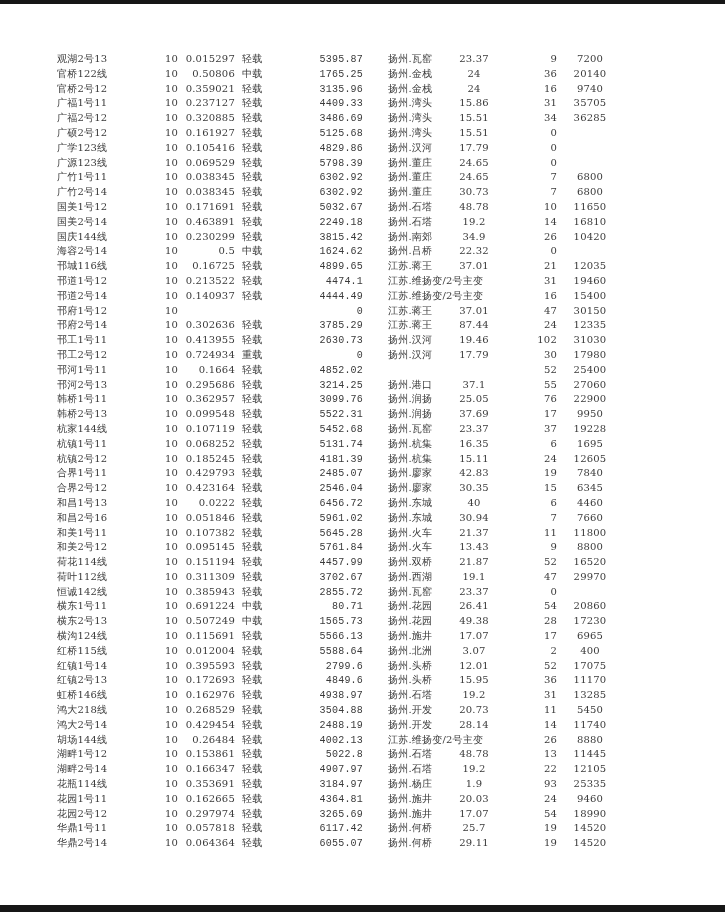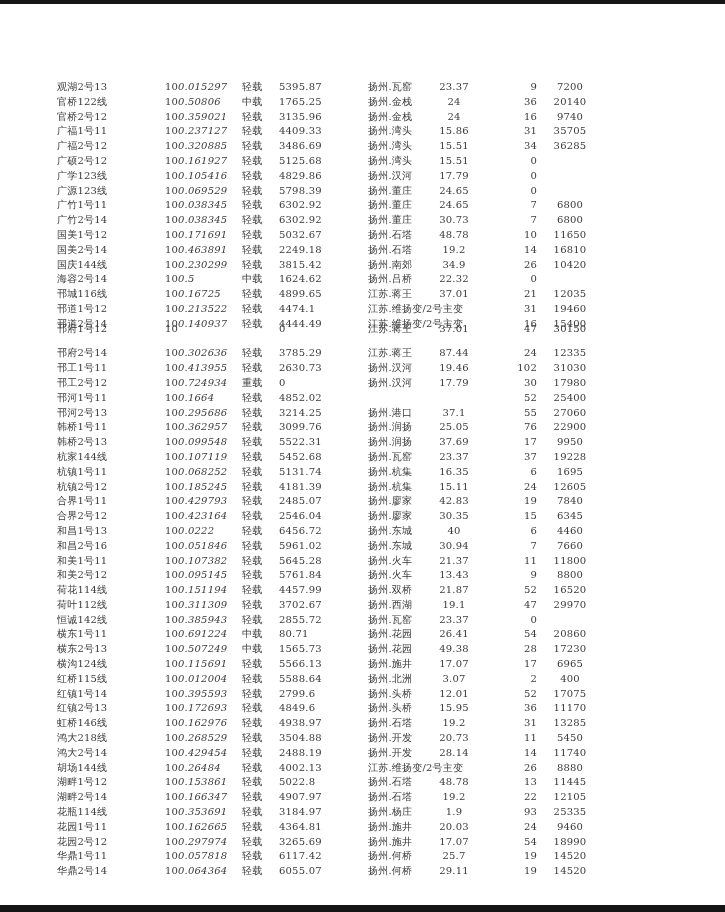--- a/index.html
+++ b/index.html
@@ -11,24 +11,24 @@
   .edge-bar.top{top:0;height:4px;}
   .edge-bar.bottom{bottom:0;height:7px;}
   .data-table{
     position:absolute;left:57px;top:52px;width:610px;
     font-size:10px;color:#3a3a3a;letter-spacing:0.2px;
   }
   .row{display:flex;height:14.81px;line-height:14.8px;align-items:baseline;}
   .cell{flex:0 0 auto;white-space:nowrap;box-sizing:border-box;}
   .c0{width:78px;overflow:hidden;}
   .c1{width:43px;text-align:right;}
-  .c2{width:57px;text-align:left;font-style:italic;}
-  .c3{width:44px;padding-left:7px;margin-top:28px;}
-  .c4{width:84px;}
-  .c5{width:72px;padding-left:5px;overflow:visible;}
+  .c2{width:57px;text-align:right;}
+  .c3{width:44px;padding-left:7px;}
+  .c4{width:84px;text-align:right;font-family:Liberation Mono, monospace;}
+  .c5{width:72px;padding-left:5px;overflow:visible;margin-left:20px;}
   .c6{width:38px;text-align:center;}
   .c7{width:64px;text-align:right;}
   .c8{width:66px;text-align:center;}
 </style>
 </head>
 <body>
 
 <div class="edge-bar top"></div>
 
 <div class="data-table" id="data-table">

